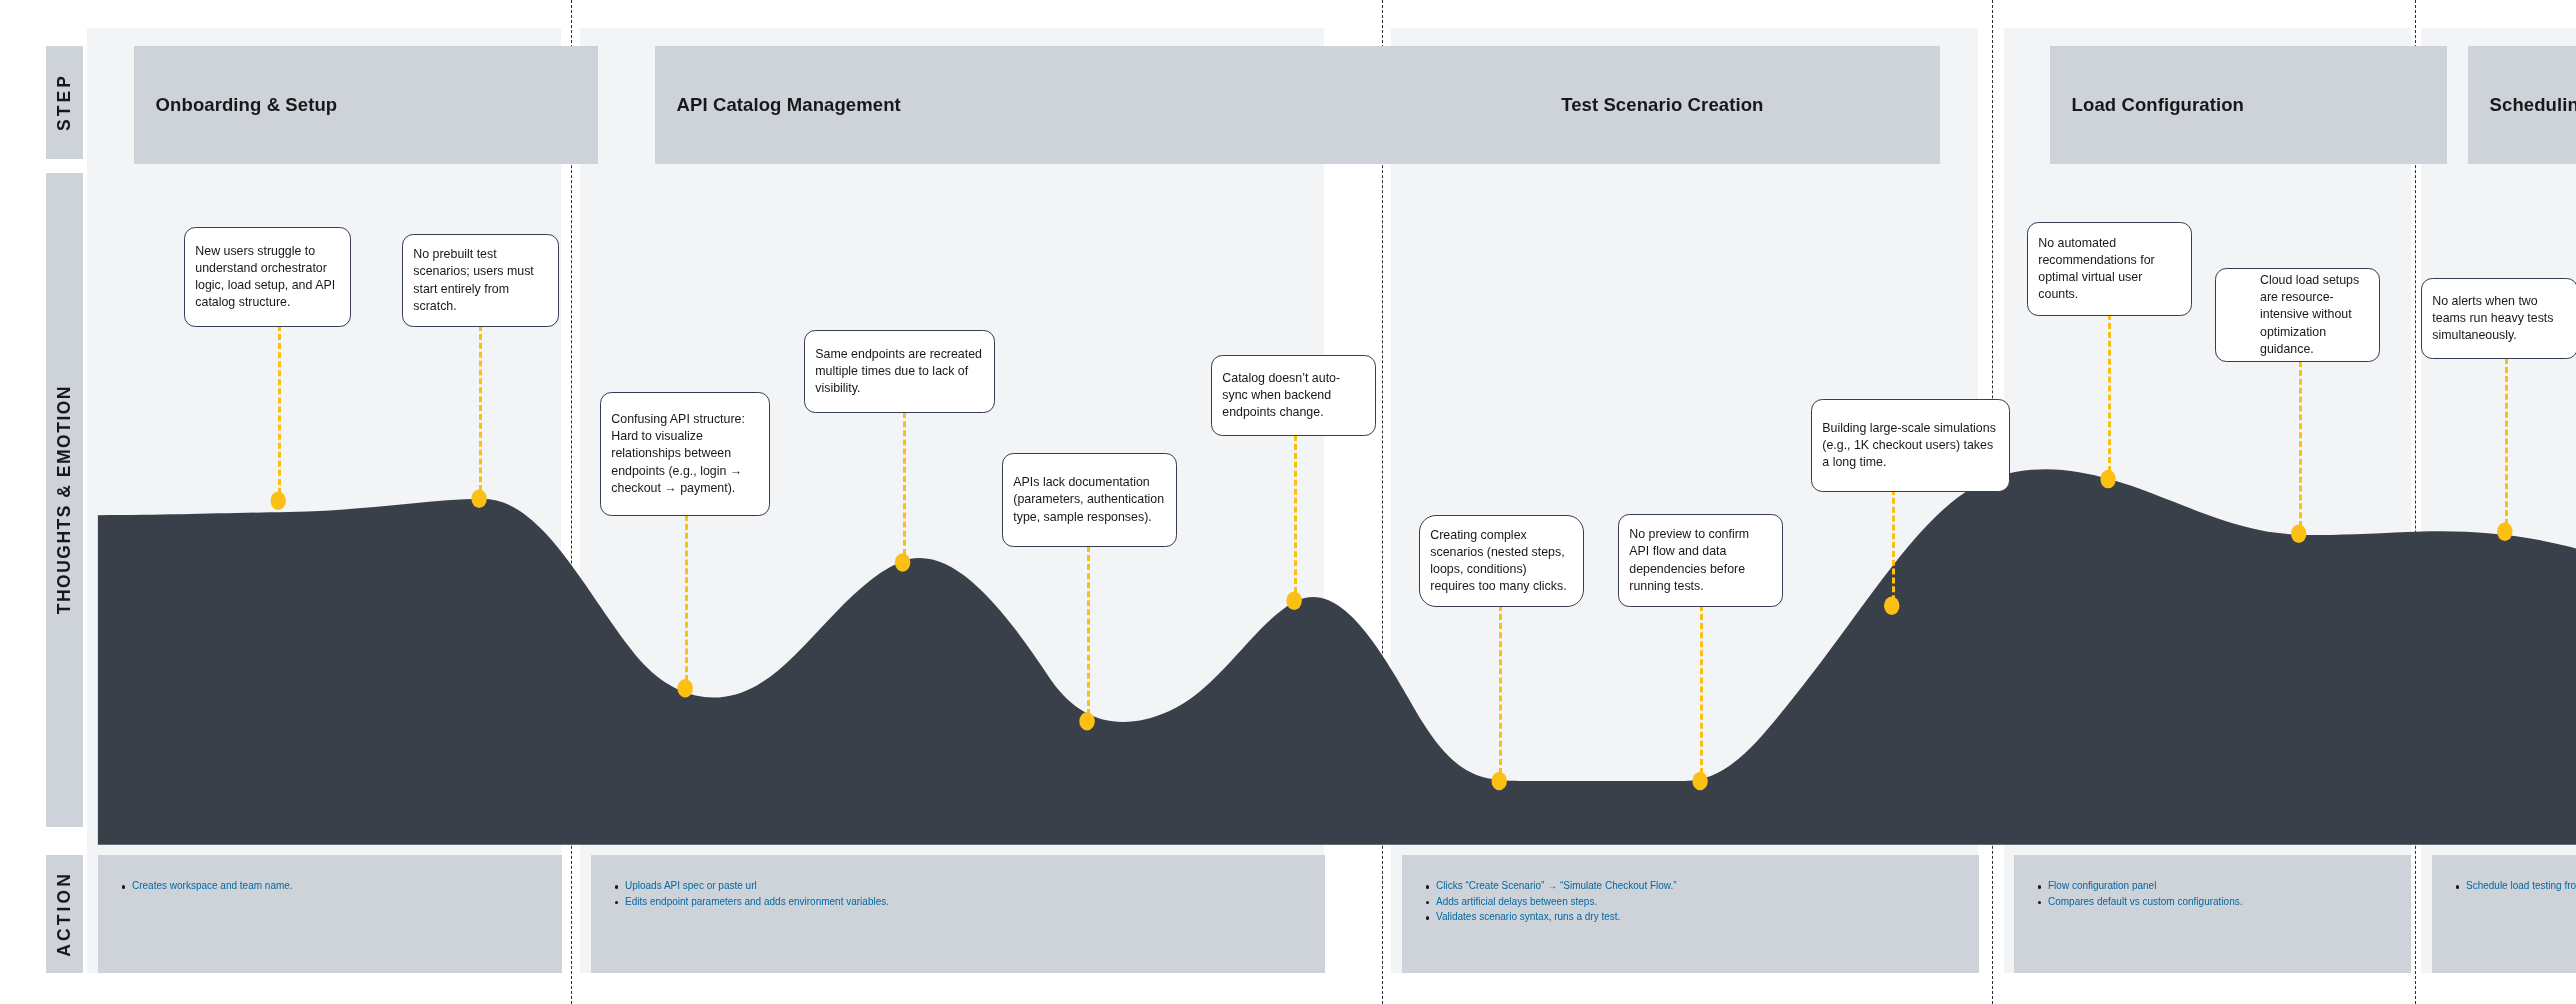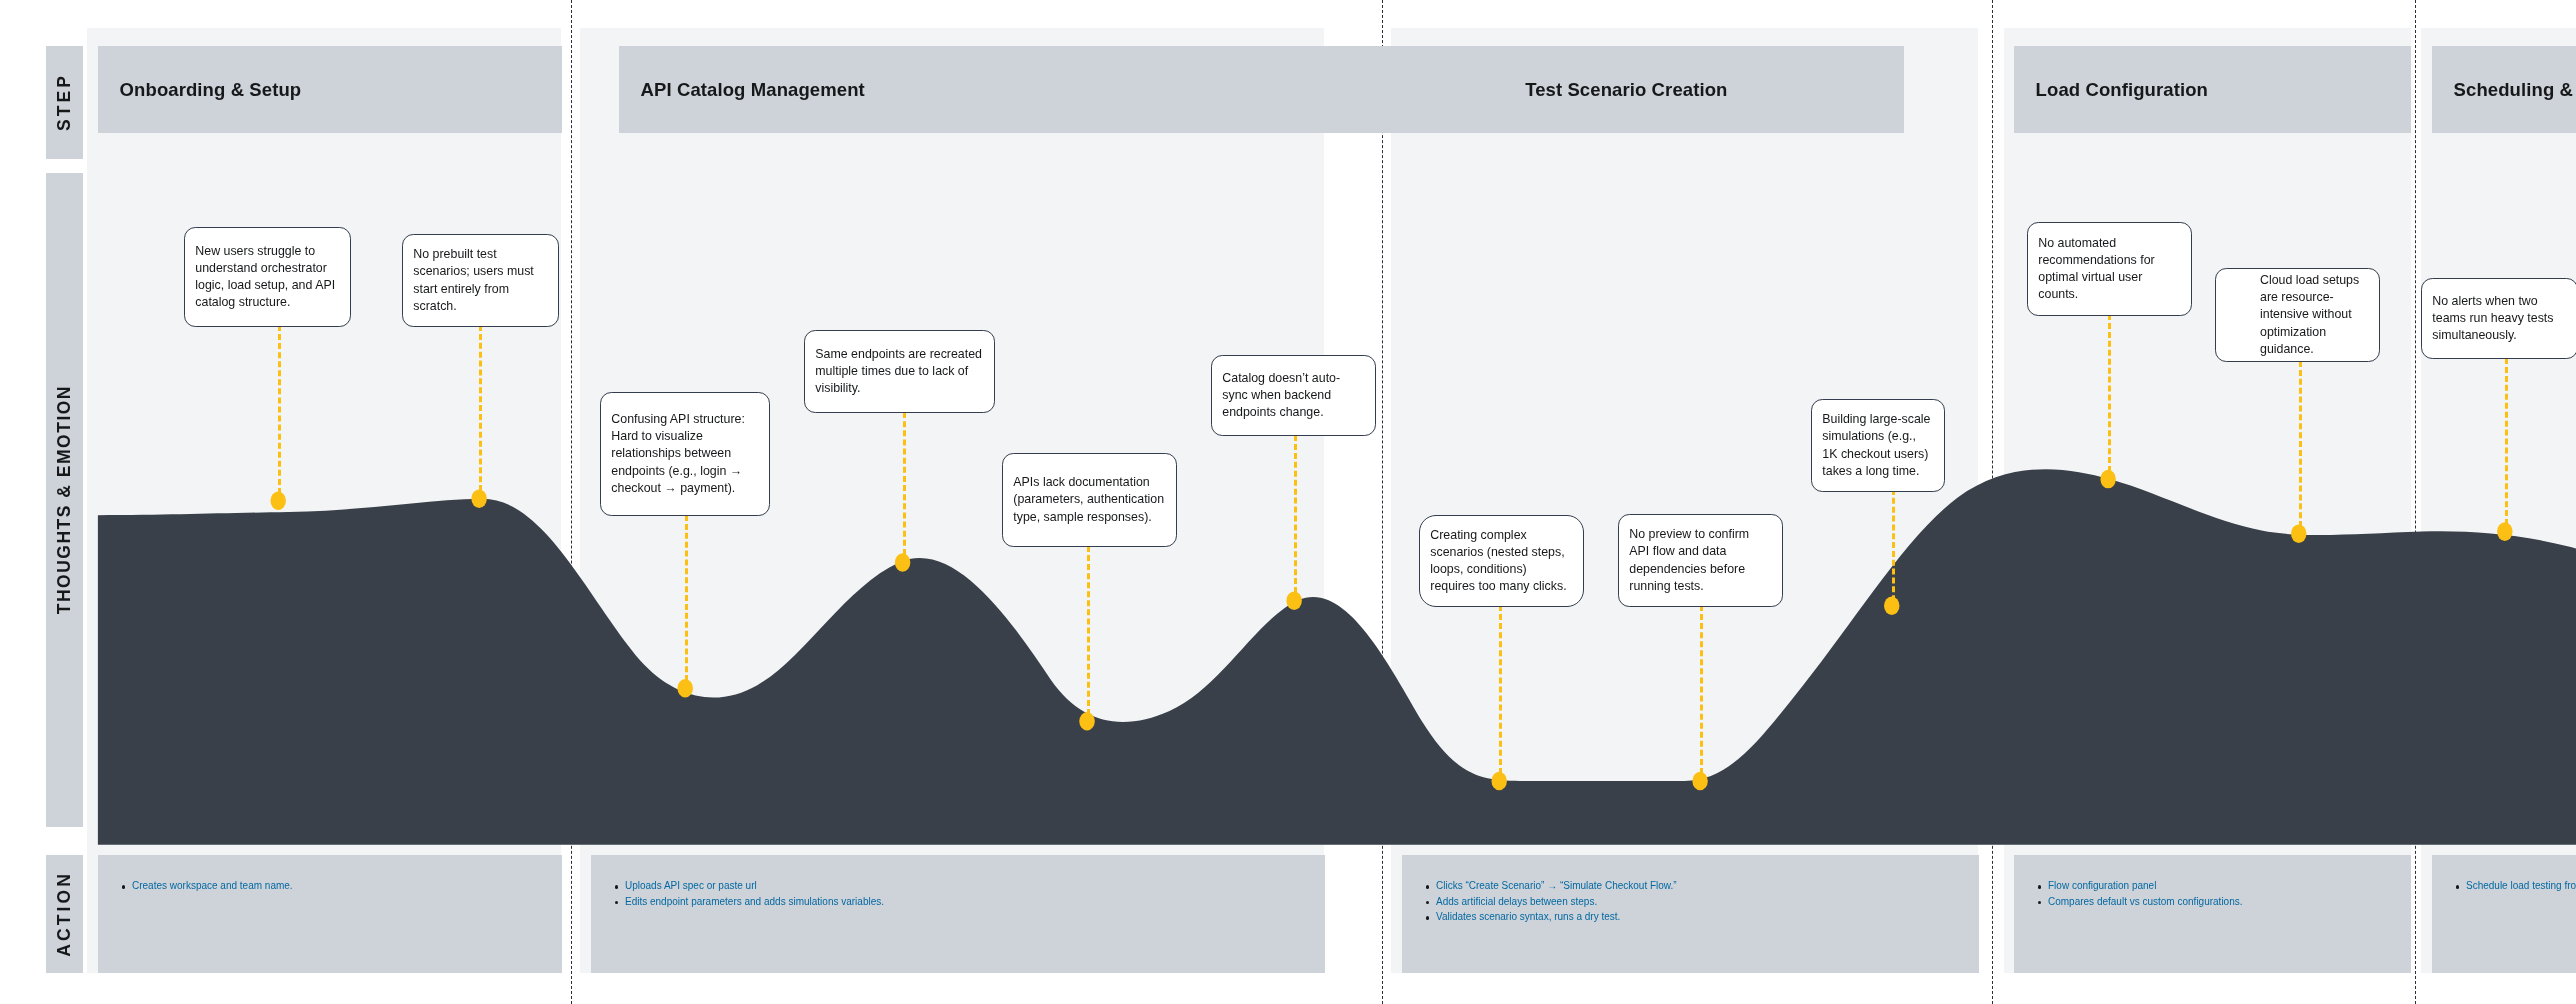--- a/index.html
+++ b/index.html
@@ -16,22 +16,22 @@
   #rail-step span{font-size:17.5px;}
   #rail-emotion{left:46px;top:173px;width:37px;height:654px;}
   #rail-emotion span{font-size:17.5px;letter-spacing:1.5px;}
   #rail-action{left:46px;top:855px;width:37px;height:118px;}
   #rail-action span{font-size:17.5px;}
 
   
   .colband{position:absolute;top:28px;background:#f2f4f6;}
 
   
-  .stepcell{position:absolute;top:46px;height:87px;background:#ced2d9;
-            display:flex;align-items:center;}
+  .stepcell{position:absolute;top:46px;height:118px;background:#ced2d9;
+            display:flex;align-items:center;margin-left:36px;}
   .stepcell .t{font-size:18.5px;font-weight:bold;color:#17181a;padding-left:21.6px;letter-spacing:0.1px;}
 
   
   .actioncell{position:absolute;top:855px;height:118px;background:#ced2d9;padding:23px 21.6px 0 21.6px;box-sizing:border-box;}
   .actioncell ul{margin:0;padding:0;list-style:none;}
   .actioncell li{font-size:10px;color:#0369a1;line-height:1.55;position:relative;padding-left:12.4px;}
   .actioncell li:before{content:"";position:absolute;left:2.1px;top:7.2px;width:3.6px;height:3.6px;background:#17181a;border-radius:50%;}
 
   
   .divider{position:absolute;top:0;width:0;border-left:1.5px dashed #2a2f37;}
@@ -175,21 +175,21 @@
   <div class="card" style="left:1419px;top:515px;width:165px;height:92px;border-radius:17px;">
     <div class="txt">Creating complex scenarios (nested steps, loops, conditions) requires too many clicks.</div>
   </div>
 
   <div class="stem" style="left:1700px;top:605px;height:178px;"></div>
   <div class="card" style="left:1618px;top:514px;width:165px;height:93px;">
     <div class="txt">No preview to confirm API flow and data dependencies before running tests.</div>
   </div>
 
   <div class="stem" style="left:1892px;top:489px;height:121px;"></div>
-  <div class="card" style="left:1811px;top:399px;width:134px;height:93px;">
+  <div class="card" style="left:1811px;top:399px;width:199px;height:93px;">
     <div class="txt">Building large-scale simulations (e.g., 1K checkout users) takes a long time.</div>
   </div>
 
   <div class="stem" style="left:2108px;top:314px;height:167px;"></div>
   <div class="card" style="left:2027px;top:222px;width:165px;height:94px;">
     <div class="txt">No automated recommendations for optimal virtual user counts.</div>
   </div>
 
   <div class="stem" style="left:2299px;top:361px;height:175px;"></div>
   <div class="card" style="left:2215px;top:268px;width:165px;height:94px;padding-left:44px;">
@@ -202,21 +202,21 @@
   </div>
 
   <div class="actioncell" style="left:98px;width:464px;">
     <ul>
       <li>Creates workspace and team name.</li>
     </ul>
   </div>
   <div class="actioncell" style="left:591px;width:734px;">
     <ul>
       <li>Uploads API spec or paste url</li>
-      <li>Edits endpoint parameters and adds simulations variables.</li>
+      <li>Edits endpoint parameters and adds environment variables.</li>
     </ul>
   </div>
   <div class="actioncell" style="left:1402px;width:577px;">
     <ul>
       <li>Clicks “Create Scenario” → “Simulate Checkout Flow.”</li>
       <li>Adds artificial delays between steps.</li>
       <li>Validates scenario syntax, runs a dry test.</li>
     </ul>
   </div>
   <div class="actioncell" style="left:2014px;width:397px;">

